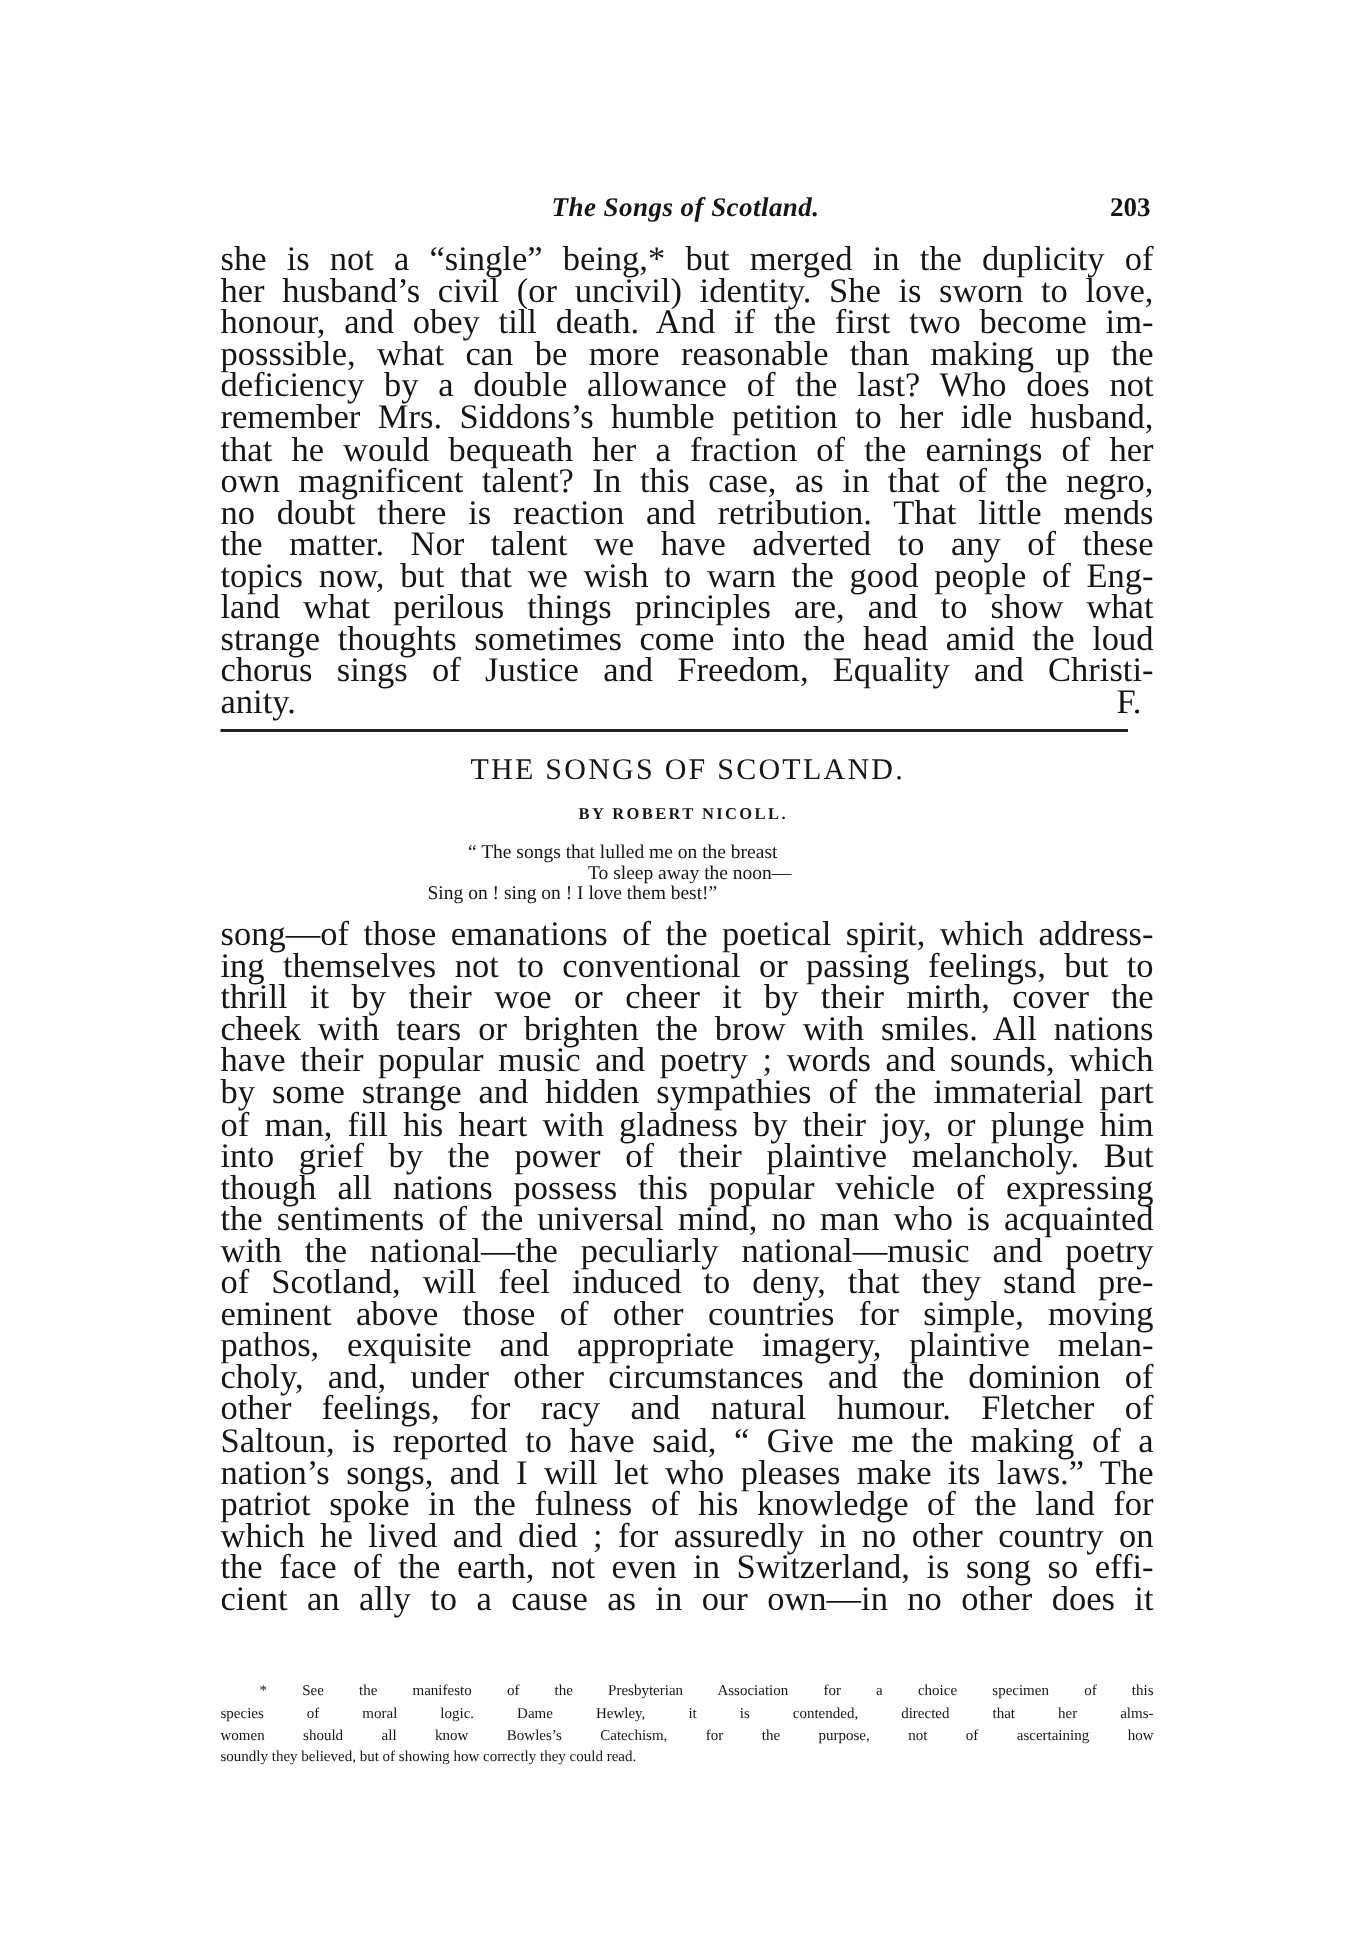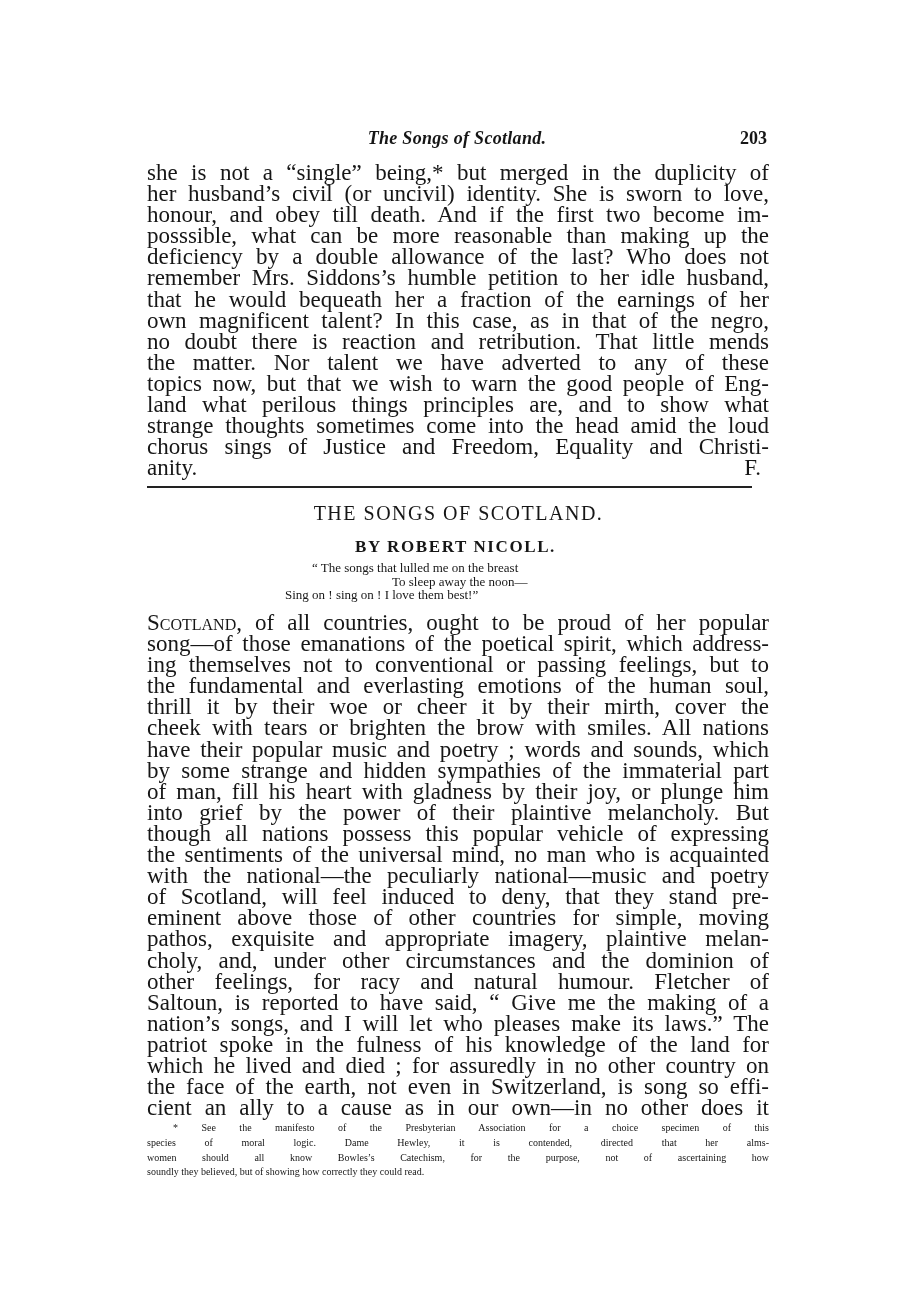--- a/index.html
+++ b/index.html
@@ -12,21 +12,21 @@
   .rh-title { position: absolute; left: 0; right: 0; text-align: center; font-style: italic; font-size: 18px; font-weight: bold; letter-spacing: 0.3px; }
   .rh-page { position: absolute; right: 0; top: 0; font-size: 18px; font-weight: bold; }
   .body-block { position: absolute; left: 147px; width: 622px; }
   .line { display: block; white-space: nowrap; font-size: 23px; line-height: 21.1px; text-align: justify; text-align-last: justify; }
   .line.sig { text-align-last: left; position: relative; }
   .sig-mark { position: absolute; right: 8px; top: 0; }
   .block1 { top: 162px; }
   .rule { position: absolute; left: 147px; top: 486px; width: 605px; height: 2px; background: #222; }
   .article-title { position: absolute; top: 502px; left: 0; width: 911px; text-align: center; font-size: 20px; letter-spacing: 1.5px; padding-left: 0; }
   .article-title span { display: inline-block; margin-left: 6px; }
-  .byline { position: absolute; top: 537px; left: 0; width: 911px; text-align: center; font-size: 17px; font-weight: bold; letter-spacing: 1.6px; }
+  .byline { position: absolute; top: 537px; left: 0; width: 911px; text-align: center; font-size: 11px; font-weight: bold; letter-spacing: 1.6px; }
   .epigraph { position: absolute; top: 561px; left: 285px; width: 340px; font-size: 13px; line-height: 13.5px; }
   .epi-line { display: block; white-space: nowrap; }
   .block2 { top: 612px; }
   .smallcaps { font-variant: small-caps; }
   .footnotes { position: absolute; top: 1121px; left: 147px; width: 622px; }
   .fn-line { display: block; white-space: nowrap; font-size: 10px; line-height: 14.8px; text-align: justify; text-align-last: justify; }
   .fn-line.first { padding-left: 26px; }
   .fn-line.last { text-align-last: left; }
 </style>
 </head>
@@ -62,24 +62,22 @@
   <div class="article-title"><span>THE SONGS OF SCOTLAND.</span></div>
   <div class="byline">BY ROBERT NICOLL.</div>
 
   <div class="epigraph">
     <span class="epi-line" style="padding-left: 27px;">“ The songs that lulled me on the breast</span>
     <span class="epi-line" style="padding-left: 107px;">To sleep away the noon—</span>
     <span class="epi-line" style="padding-left: 0;">Sing on !  sing on !  I love them best!”</span>
   </div>
 
   <div class="body-block block2">
-    <span class="line"><span class="smallcaps">Scotland</span><span>, of all countries, ought to be proud of her popular</span></span>
     <span class="line">song—of those emanations of the poetical spirit, which address-</span>
     <span class="line">ing themselves not to conventional or passing feelings, but to</span>
-    <span class="line">the fundamental and everlasting emotions of the human soul,</span>
     <span class="line">thrill it by their woe or cheer it by their mirth, cover the</span>
     <span class="line">cheek with tears or brighten the brow with smiles.  All nations</span>
     <span class="line">have their popular music and poetry ;  words and sounds, which</span>
     <span class="line">by some strange and hidden sympathies of the immaterial part</span>
     <span class="line">of man, fill his heart with gladness by their joy, or plunge him</span>
     <span class="line">into grief by the power of their plaintive melancholy.  But</span>
     <span class="line">though all nations possess this popular vehicle of expressing</span>
     <span class="line">the sentiments of the universal mind, no man who is acquainted</span>
     <span class="line">with the national—the peculiarly national—music and poetry</span>
     <span class="line">of Scotland, will feel induced to deny, that they stand pre-</span>

